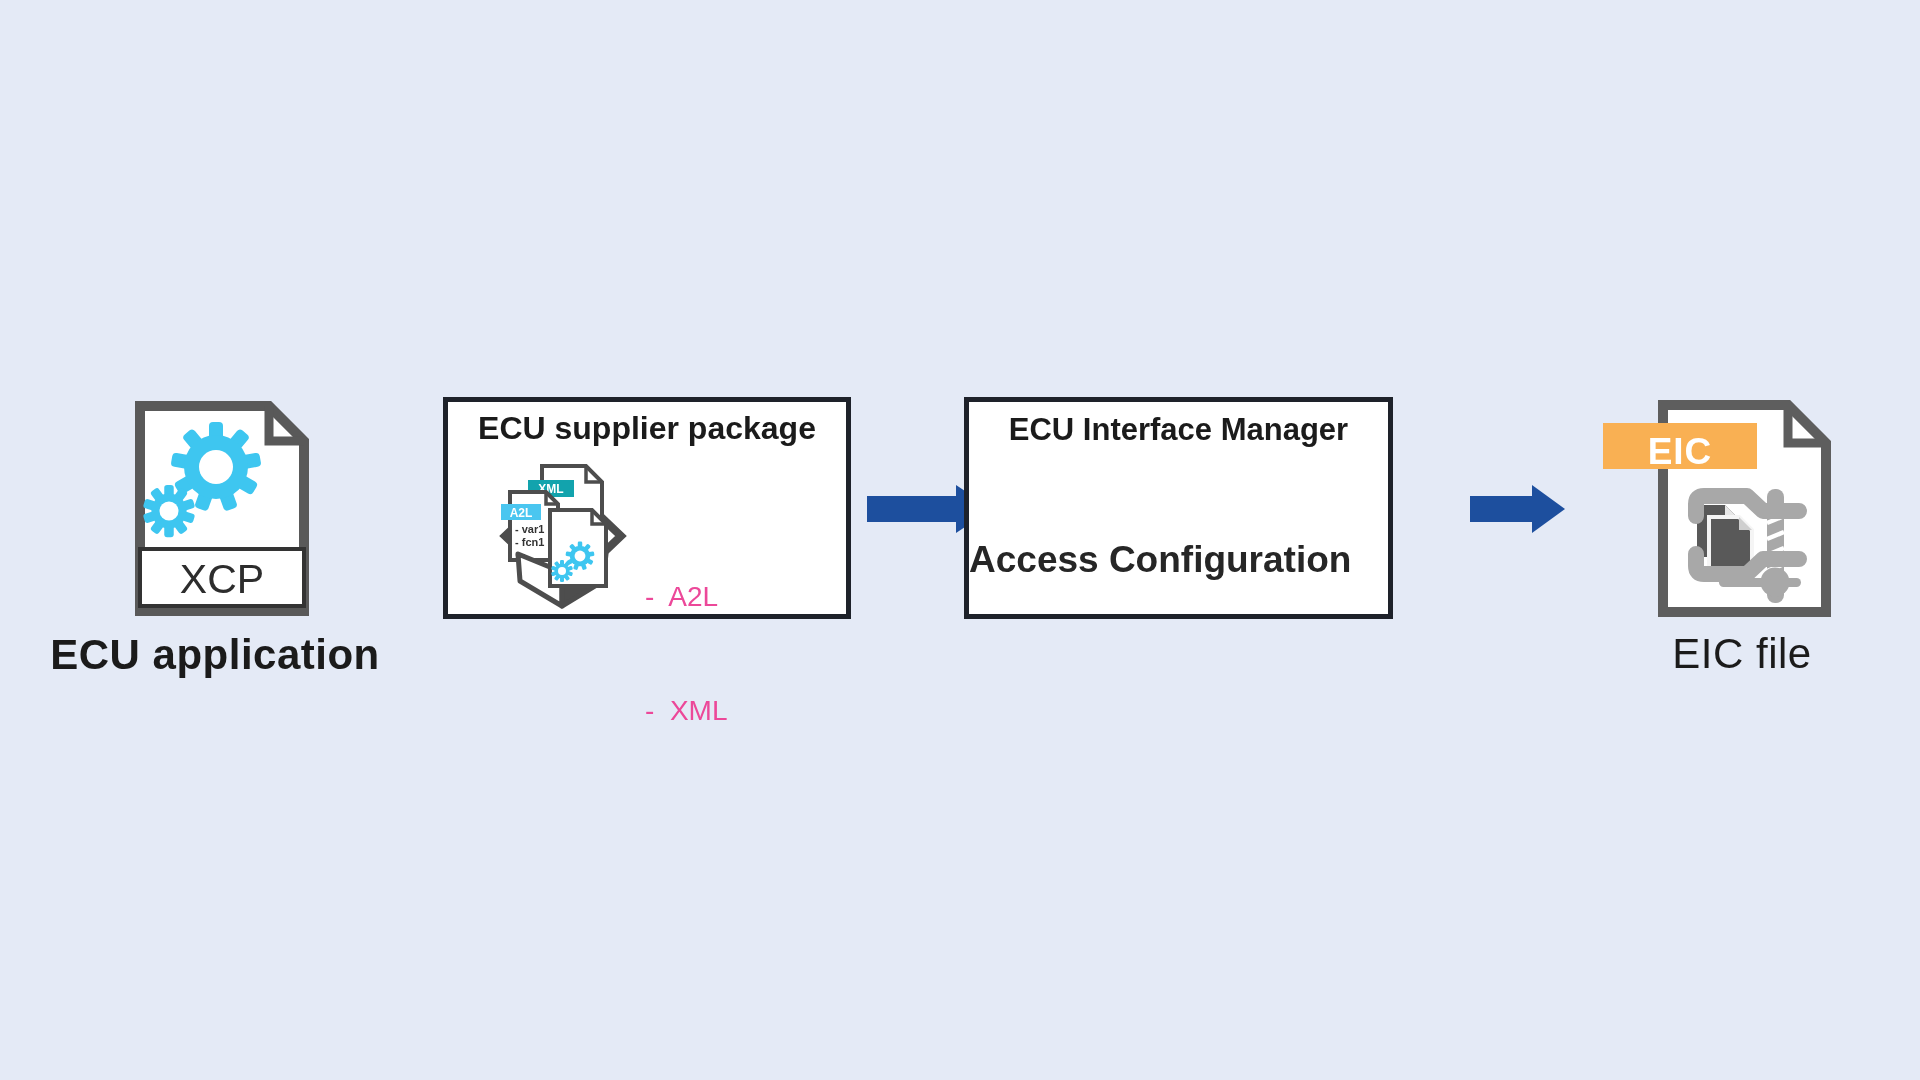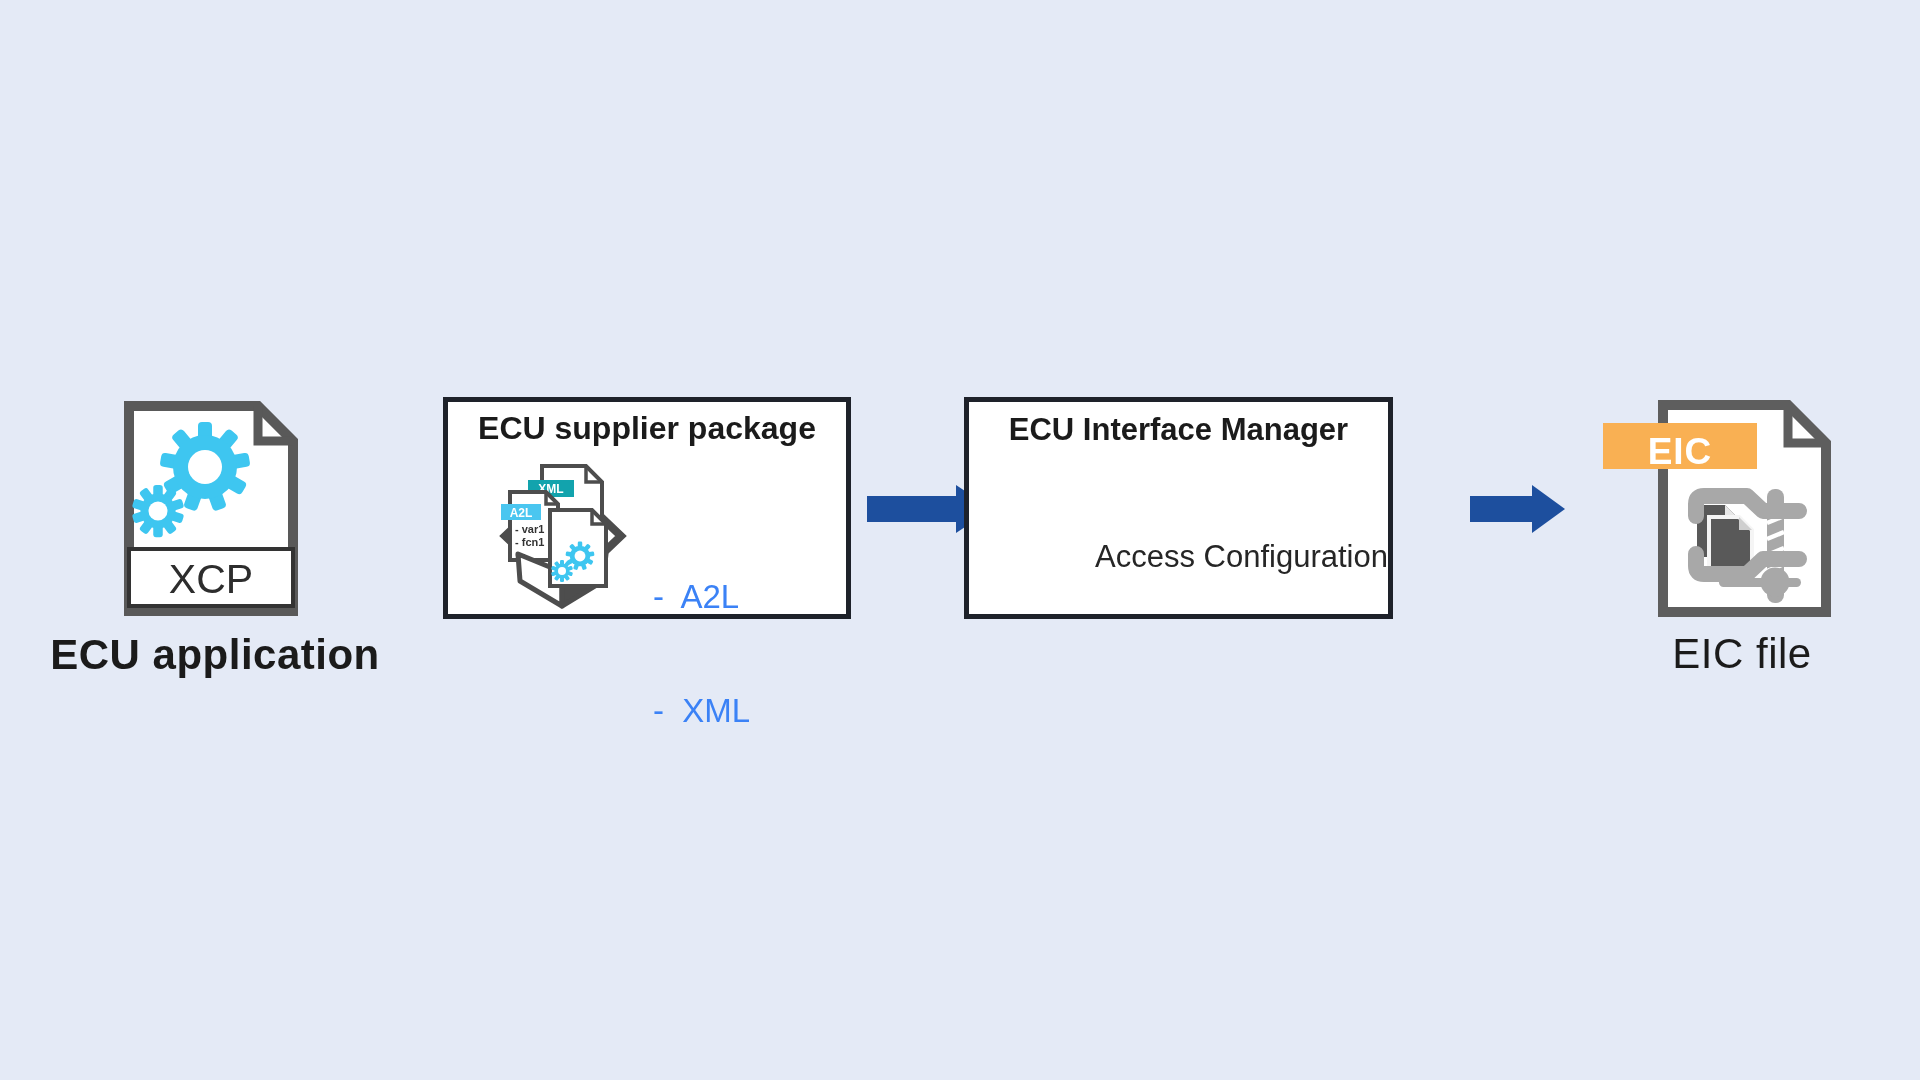--- a/index.html
+++ b/index.html
@@ -30,32 +30,32 @@
     position:absolute;
     top:8px;left:0;right:0;
     text-align:center;
     font-size:32px;
     font-weight:bold;
     color:#1B1B1B;
   }
   .pbox .subtitle{
     position:absolute;
     top:137px;left:0;right:0;
-    text-align:right;
-    font-size:31px;
+    text-align:left;
+    font-size:37px;
     color:#262626;
+    font-weight:bold;
   }
   .list{
     position:absolute;
     left:197px;top:100px;
-    font-size:33px;
-    color:#3b82f6;
+    font-size:28px;
+    color:#ec4899;
     line-height:38px;
     white-space:pre;
-    margin-left:8px;
   }
 
   
   .eic-banner{
     position:absolute;
     left:1603px;top:423px;
     width:154px;height:46px;
     background:#F9B053;
     color:#FFFFFF;
     font-size:37px;
@@ -67,21 +67,21 @@
   }
 
   svg{display:block;}
   svg text{font-family:"Liberation Sans", sans-serif;}
 </style>
 </head>
 <body>
 
 <div class="canvas">
 
-  <div class="abs" style="left:120px;top:397px;">
+  <div class="abs" style="left:131px;top:397px;">
     <svg width="182" height="223" viewBox="0 0 182 223">
       <defs>
         <g id="gear9">
           <rect x="-7" y="-45" width="14" height="18" rx="4"></rect>
           <rect x="-7" y="-45" width="14" height="18" rx="4" transform="rotate(40)"></rect>
           <rect x="-7" y="-45" width="14" height="18" rx="4" transform="rotate(80)"></rect>
           <rect x="-7" y="-45" width="14" height="18" rx="4" transform="rotate(120)"></rect>
           <rect x="-7" y="-45" width="14" height="18" rx="4" transform="rotate(160)"></rect>
           <rect x="-7" y="-45" width="14" height="18" rx="4" transform="rotate(200)"></rect>
           <rect x="-7" y="-45" width="14" height="18" rx="4" transform="rotate(240)"></rect>

